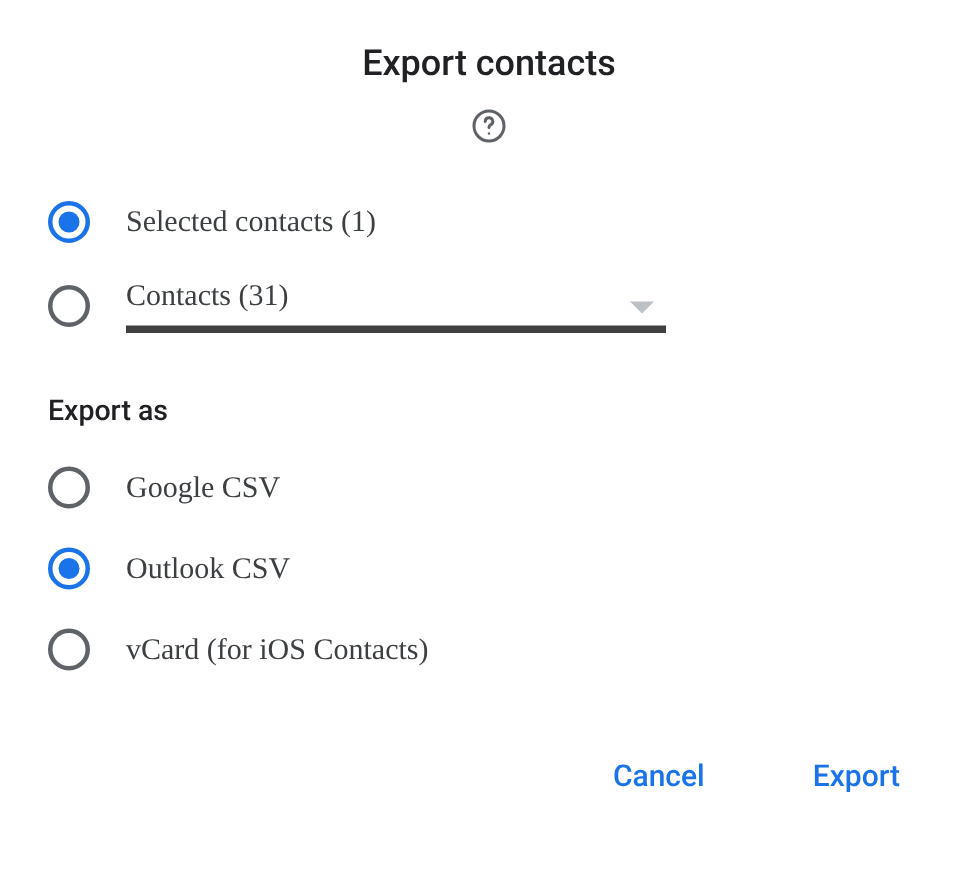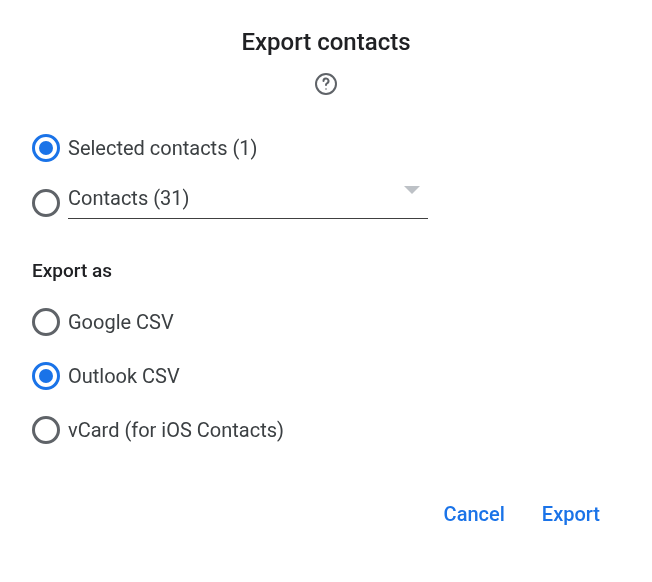--- a/index.html
+++ b/index.html
@@ -39,24 +39,25 @@
     .help-icon svg {
       width: 24px;
       height: 24px;
     }
     .radio-group {
       margin-bottom: 40px;
     }
     .radio-row {
       display: flex;
       align-items: center;
-      gap: 8px;
+      gap: 24px;
       margin-bottom: 22px;
       cursor: pointer;
       min-height: 32px;
+      font-family: Liberation Serif, serif;
     }
     .radio-row:last-child {
       margin-bottom: 0;
     }
     .radio-circle {
       width: 28px;
       height: 28px;
       border-radius: 50%;
       border: 3px solid #5f6368;
       display: flex;
@@ -74,45 +75,45 @@
       border-radius: 50%;
       background: #1a73e8;
     }
     .radio-label {
       font-size: 20px;
       color: #3c4043;
       font-weight: 400;
     }
     .dropdown-row {
       display: flex;
-      align-items: flex-start;
+      align-items: flex-end;
       flex: 1;
       max-width: 360px;
-      border-bottom: 1px solid #404040;
+      border-bottom: 5px solid #404040;
       padding-bottom: 8px;
       justify-content: space-between;
     }
     .chevron-down {
       width: 0;
       height: 0;
       border-left: 8px solid transparent;
       border-right: 8px solid transparent;
       border-top: 8px solid #bdc1c6;
       margin-right: 8px;
     }
     .section-label {
       font-size: 19px;
       font-weight: 500;
       color: #202124;
       margin-bottom: 24px;
     }
     .dialog-actions {
       display: flex;
       justify-content: flex-end;
-      gap: 29px;
+      gap: 64px;
       margin-top: 48px;
       padding-right: 16px;
     }
     .action-btn {
       background: none;
       border: none;
       font-size: 20px;
       font-weight: 500;
       color: #1a73e8;
       cursor: pointer;

